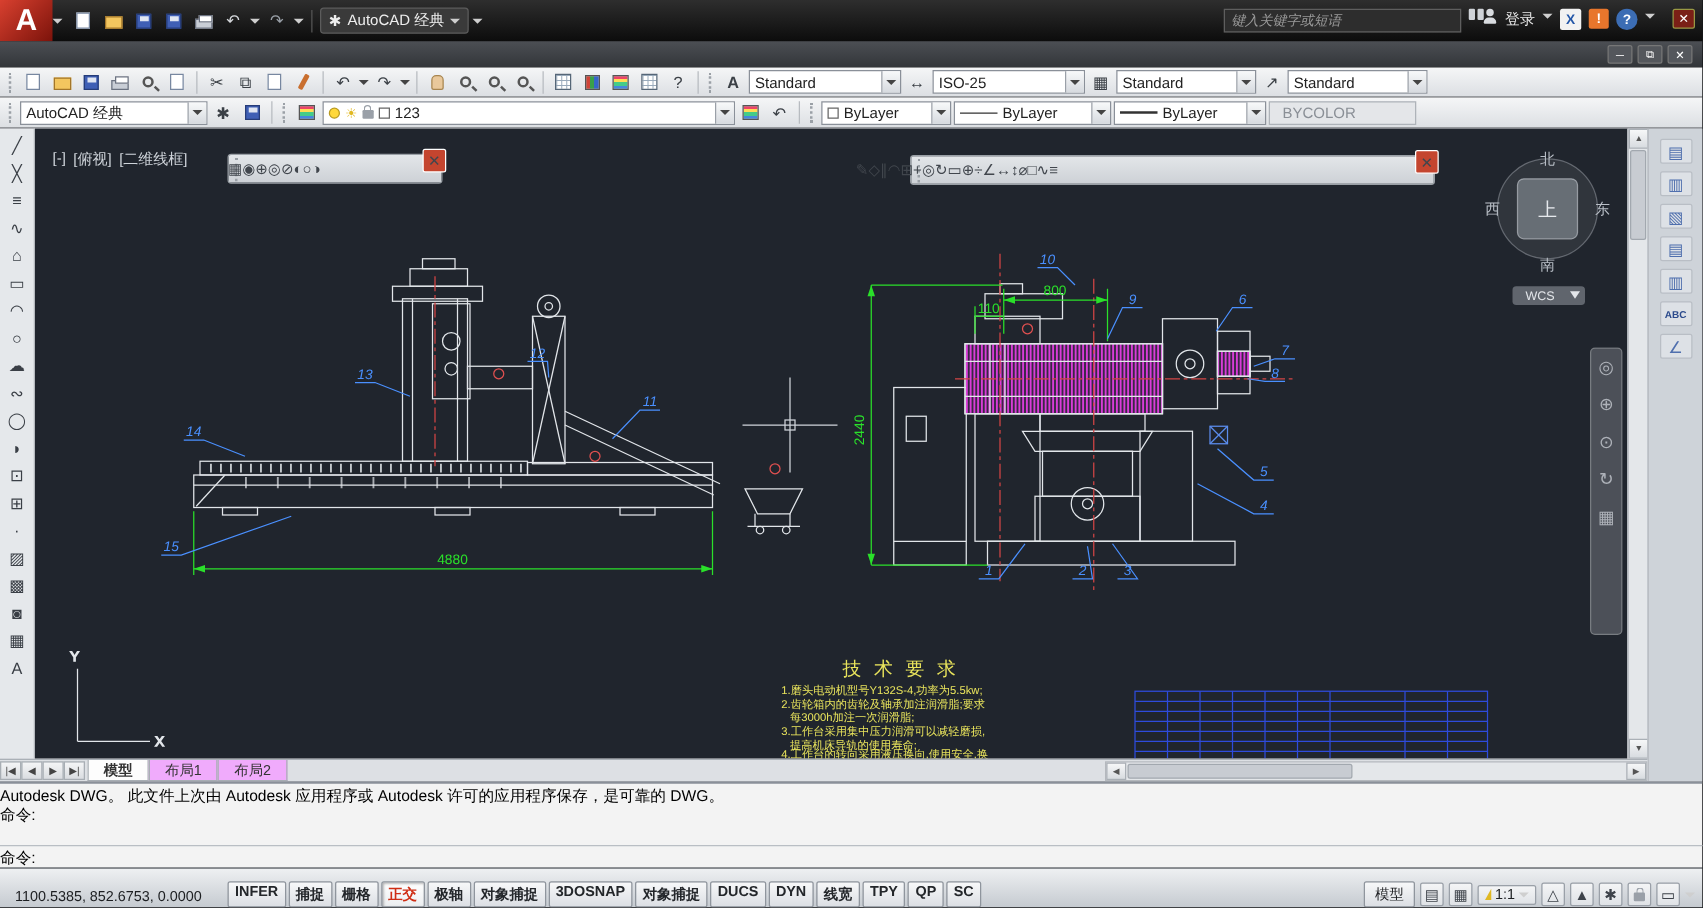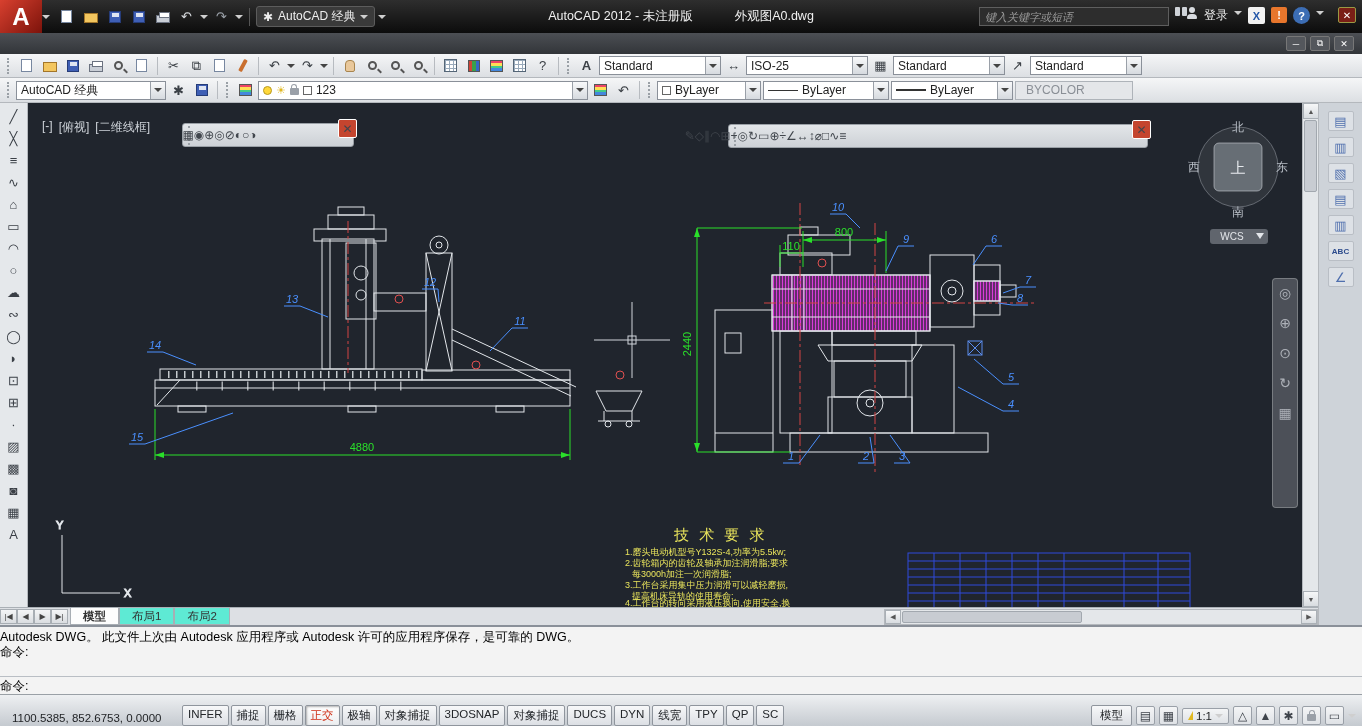--- a/index.html
+++ b/index.html
@@ -118,40 +118,40 @@
     color:#4f6fae; font-size:13px; background:#dde1e6; border:1px solid #b9bec5; border-radius:2px; }
   .dock span:nth-child(6) { font-size:8px; font-weight:bold; color:#2b4a8c; }
 
   
   .tabsrow { position:absolute; left:0; top:504px; width:1318px; height:18px; background:#dde0e4;
     border-top:1px solid #aab0b6; display:flex; align-items:center; font-size:11.5px; }
   .tabnav { display:flex; }
   .tabnav span { width:17px; height:15px; display:flex; align-items:center; justify-content:center;
     font-size:8px; color:#444; background:linear-gradient(#f4f5f6,#dadde1); border:1px solid #a8aeb4; }
   .tabs { display:flex; margin-left:2px; height:100%; }
-  .tabs span { padding:1px 12px; border:1px solid #a8aeb4; border-top:none; background:#5eead4; color:#333; }
+  .tabs span { padding:1px 12px; border:1px solid #a8aeb4; border-top:none; background:#f0abfc; color:#333; }
   .tabs span:first-child { background:#fdfdfd; font-weight:bold; }
   .hscroll { margin-left:auto; width:434px; height:16px; display:flex; align-items:center; background:#e4e7ea; border:1px solid #b4b8bd; }
   .hscroll .arr { width:16px; height:14px; display:flex; align-items:center; justify-content:center;
     font-size:7px; color:#555; background:linear-gradient(#f6f7f8,#d8dce0); border:1px solid #aab0b6; }
   .hthumb { width:180px; height:12px; background:#c8ccd2; border:1px solid #a2a8af; border-radius:2px; margin:0 1px; }
   .hspacer { flex:1; }
 
   
   .cmd { position:absolute; top:625px; left:0; width:1362px; height:69px; background:#f3f3f3;
     border-top:2px solid #8a9099; color:#000; font-size:12.5px; padding:2px 0; }
   .cmd div { height:15px; white-space:nowrap; overflow:hidden; }
   .cmd-sep { border-top:1px solid #b9bec4; margin:2px -8px 1px; height:0 !important; }
 
   
   .status { position:absolute; top:694px; left:0; width:1362px; height:32px;
     background:linear-gradient(#eef0f2,#c5cad0); border-top:1px solid #9aa0a6;
     display:flex; align-items:flex-end; padding:0 6px; gap:6px; font-size:11.5px; color:#1d1f22; }
   .coords { padding:2px 6px; min-width:170px; }
-  .toggles { display:flex; gap:2px; }
+  .toggles { display:flex; gap:2px;font-weight:bold; }
   .toggles span { padding:2px 5px; background:linear-gradient(#f7f8f9,#dcdfe4); border:1px solid #8f959d;
     border-radius:2px; color:#23262a; }
   .toggles span:nth-child(4) { color:#cf2d14; background:linear-gradient(#ffffff,#eceef0);
     box-shadow:inset 1px 1px 2px rgba(0,0,0,0.3); }
   .sright { margin-left:auto; display:flex; align-items:center; gap:4px; }
   .sbtn { padding:2px 8px; background:linear-gradient(#f7f8f9,#dcdfe4); border:1px solid #8f959d; border-radius:2px; }
   .sic { width:19px; height:19px; display:flex; align-items:center; justify-content:center;
     font-size:12px; color:#3e434a; background:linear-gradient(#f4f5f6,#dfe2e6); border:1px solid #9aa0a8; border-radius:2px; }
   .scalew { display:flex; align-items:center; gap:3px; padding:1px 5px; background:linear-gradient(#f4f5f6,#dfe2e6);
     border:1px solid #9aa0a8; border-radius:2px; }
@@ -183,24 +183,20 @@
     <span class="cdn"></span>
     <span class="tile glyph-dim">↷</span>
     <span class="cdn"></span>
     <span class="sepv"></span>
     <div class="ws-pill">
       <span>✱</span>
       <span>AutoCAD 经典</span>
       <span class="cdn"></span>
     </div>
     <span class="cdn"></span>
-  </div>
-  <div class="title-center">
-    <span>AutoCAD 2012 - 未注册版</span>
-    <span>外观图A0.dwg</span>
   </div>
   <div class="tb-right">
     <input class="search-box" placeholder="键入关键字或短语" style="">
     <span class="mi mi-bino"></span>
     <span class="mi mi-user"></span>
     <span style="font-size:12px;">登录</span>
     <span class="cdn"></span>
     <span class="xchg">X</span>
     <span class="alert">!</span>
     <span class="helpb">?</span>

